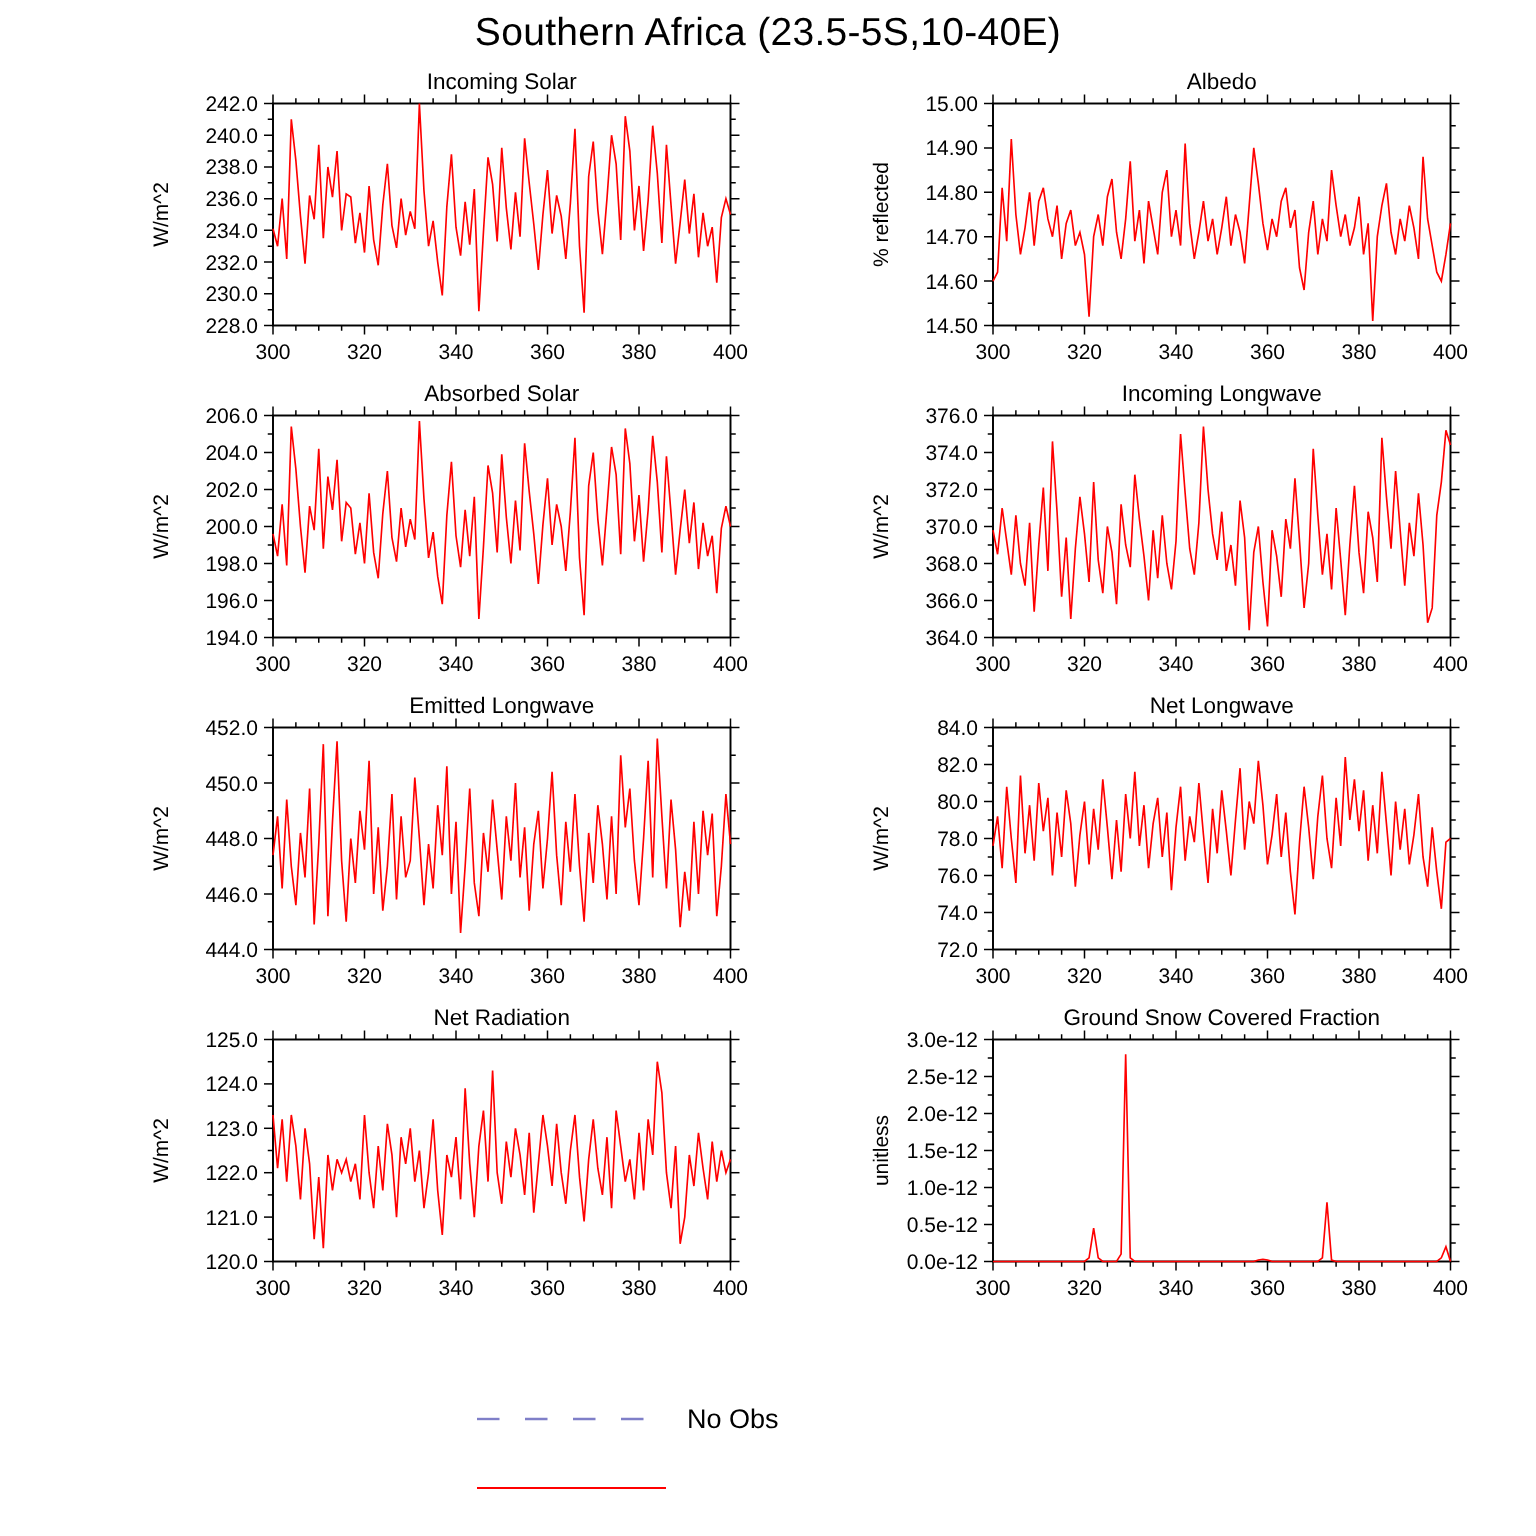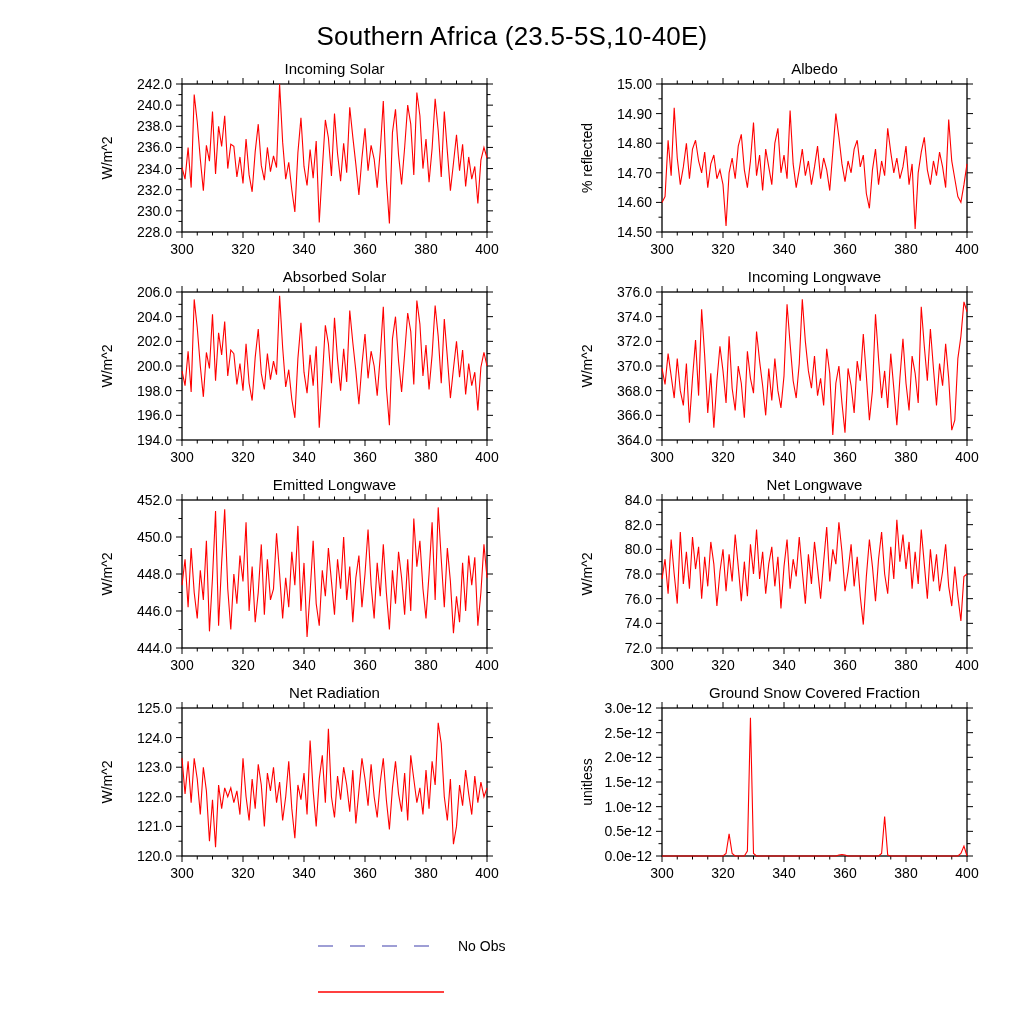--- a/index.html
+++ b/index.html
@@ -1,24 +1,24 @@
 <!DOCTYPE html>
 <html><head>
 <meta charset="utf-8">
 <style>
   html,body{margin:0;padding:0;background:#ffffff;}
   body{width:1024px;height:1024px;font-family:"Liberation Sans","DejaVu Sans",sans-serif;color:#000;}
   .page{position:relative;width:1024px;height:1024px;overflow:hidden;background:#fff;}
-  .main-title{text-align:center;font-size:26px;font-weight:500;padding-top:21px;letter-spacing:0.2px;}
+  .main-title{text-align:center;font-size:26px;font-weight:500;padding-top:6px;letter-spacing:0.2px;}
   .grid{display:grid;grid-template-columns:480px 480px;justify-content:center;column-gap:0px;row-gap:2px;margin-top:8px;}
   .panel{width:480px;height:206px;}
   svg text{font-family:"Liberation Sans","DejaVu Sans",sans-serif;}
   .legend{position:absolute;left:316px;top:936px;}
   .legend-row{display:flex;align-items:center;gap:12px;height:20px;margin-bottom:26px;}
-  .legend-label{font-size:14px;}
+  .legend-label{font-size:18px;}
 </style>
 </head>
 <body>
 
 <div class="page">
   <div class="main-title">Southern Africa (23.5-5S,10-40E)</div>
 
   <div class="grid">
     <div class="panel"><svg width="480" height="206" viewBox="0 0 480 206">
           <text x="302.5" y="14" text-anchor="middle" font-size="15" fill="#000000">Incoming Solar</text>

